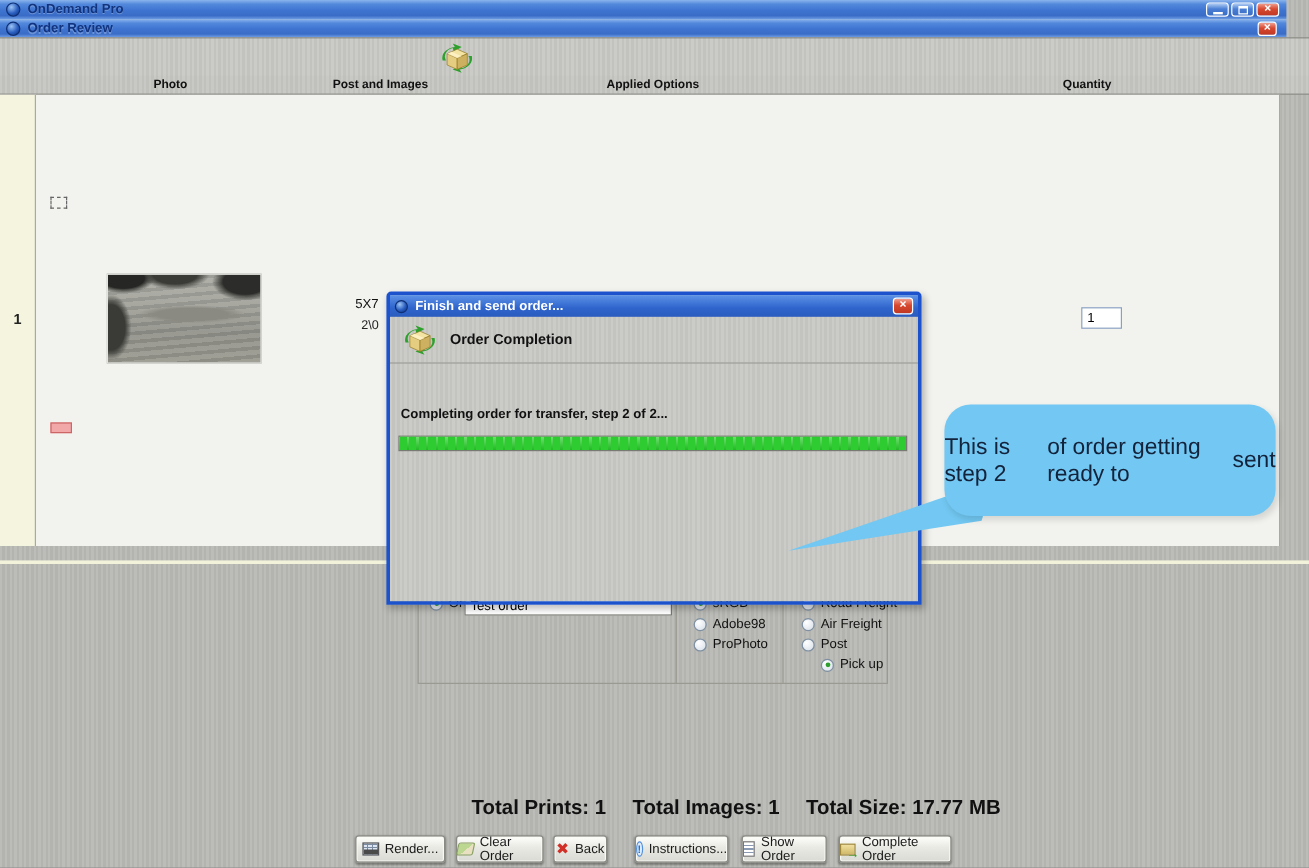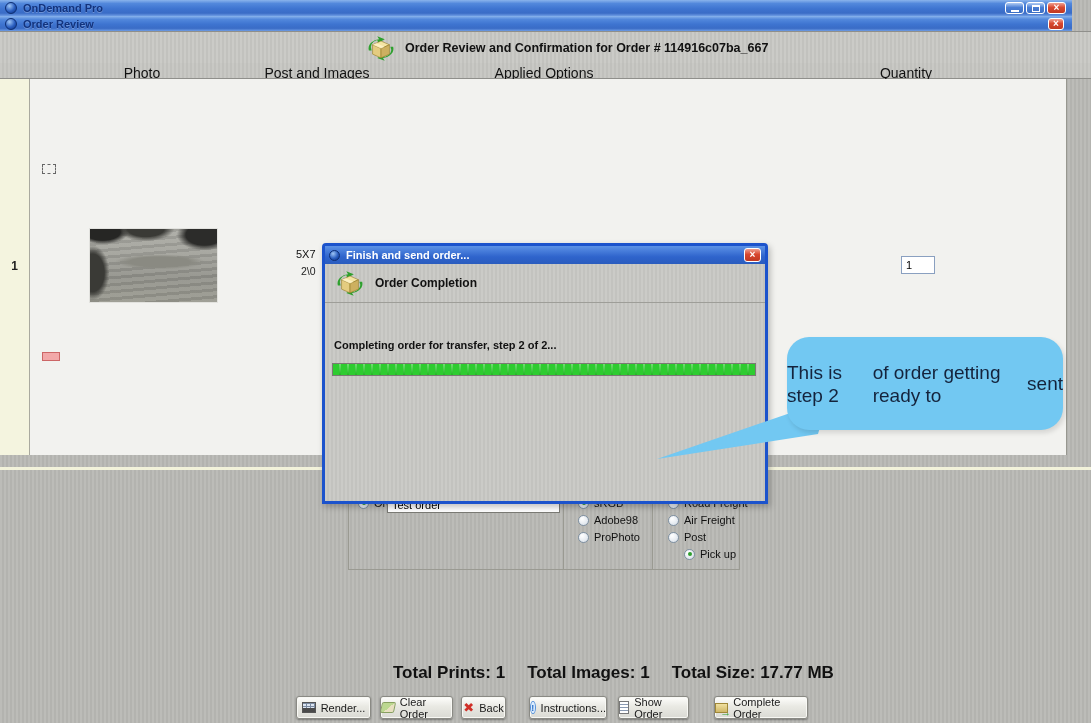--- a/index.html
+++ b/index.html
@@ -28,21 +28,21 @@
   .glyph-max{width:8px;height:7px;border:1px solid #fff;border-top-width:2px;box-sizing:border-box;}
   
   .band{left:0;top:31px;width:1091px;height:32px;border-top:1px solid #8f8f8b;
     background:repeating-linear-gradient(90deg,#cbcbc7 0 2px,#c2c2be 2px 4px);
     display:flex;align-items:center;}
   .band-title{font-size:12.5px;font-weight:bold;color:#111;}
   
   .colhead-row{left:0;top:63px;width:1091px;height:15px;
     background:repeating-linear-gradient(90deg,#c8c8c4 0 2px,#c0c0bc 2px 4px);
     border-bottom:1px solid #8f8f8b;}
-  .colhead{position:absolute;top:2px;font-size:14px;font-weight:normal;color:#111;text-align:center;}
+  .colhead{position:absolute;top:2px;font-size:10px;font-weight:bold;color:#111;text-align:center;}
   
   .table-bg{left:0;top:79px;width:1066px;height:376px;background:#f2f2ef;border-right:1px solid #97978f;}
   .rownum-col{left:0;top:79px;width:29px;height:376px;background:#f4f4df;border-right:1px solid #a9a99f;}
   .rownum{left:0;top:259px;width:29px;text-align:center;font-size:12px;font-weight:bold;color:#222;}
   .dashed-box{left:42px;top:164px;width:12px;height:8px;border:1px dashed #666;}
   .pink-marker{left:42px;top:352px;width:16px;height:7px;background:#f2a8a8;border:1px solid #cc6666;}
   .photo{left:89px;top:228px;width:129px;height:75px;border:1px solid #e2e2de;box-sizing:border-box;
     background-color:#9c9c96;
     background-image:
       radial-gradient(ellipse 42px 20px at 10% 4%, #262624 0 42%, transparent 62%),
@@ -150,21 +150,20 @@
     <span style="margin-left:366px;">
       <svg class="pkg-svg" width="30" height="27" viewBox="0 0 32 28">
         <path d="M3 16 A13 10 0 0 1 14 4 l-2-3 8 3 -7 4 -1-3 A10 8 0 0 0 6 16 Z" fill="#2ea02e"></path>
         <path d="M29 12 A13 10 0 0 1 18 24 l2 3 -8-3 7-4 1 3 A10 8 0 0 0 26 12 Z" fill="#2ea02e"></path>
         <polygon points="7,10 16,6 25,10 16,14" fill="#f4e4a4" stroke="#907820" stroke-width=".6"></polygon>
         <polygon points="7,10 16,14 16,24 7,20" fill="#e4cc80" stroke="#907820" stroke-width=".6"></polygon>
         <polygon points="25,10 16,14 16,24 25,20" fill="#cdb060" stroke="#907820" stroke-width=".6"></polygon>
         <polygon points="7,10 11,8.3 20,12.2 16,14" fill="#fff3c8" opacity=".8"></polygon>
       </svg>
     </span>
-    <span class="band-title" style="margin-left:9px;">Order Review and Confirmation for Order # 114916c07ba_667</span>
   </div>
 
   <div class="abs colhead-row">
     <span class="colhead" style="left:102px;width:80px;">Photo</span>
     <span class="colhead" style="left:257px;width:120px;">Post and Images</span>
     <span class="colhead" style="left:484px;width:120px;">Applied Options</span>
     <span class="colhead" style="left:866px;width:80px;">Quantity</span>
   </div>
 
   <div class="abs table-bg"></div>
@@ -238,21 +237,21 @@
     <span>Back</span>
   </div>
   <div class="abs xpbtn" style="left:529px;width:78px;">
     <span class="icon-info"></span>
     <span>Instructions...</span>
   </div>
   <div class="abs xpbtn" style="left:618px;width:71px;">
     <span class="icon-list"></span>
     <span>Show Order</span>
   </div>
-  <div class="abs xpbtn" style="left:714px;width:94px;">
+  <div class="abs xpbtn" style="left:699px;width:94px;">
     <span class="icon-pkg-sm"></span>
     <span>Complete Order</span>
   </div>
 
   <div class="abs dialog">
     <div class="dialog-titlebar">
       <span class="app-icon" style="width:11px;height:11px;margin-left:4px;"></span>
       <span class="dialog-title">Finish and send order...</span>
     </div>
     <span class="winbtn red dialog-close">

